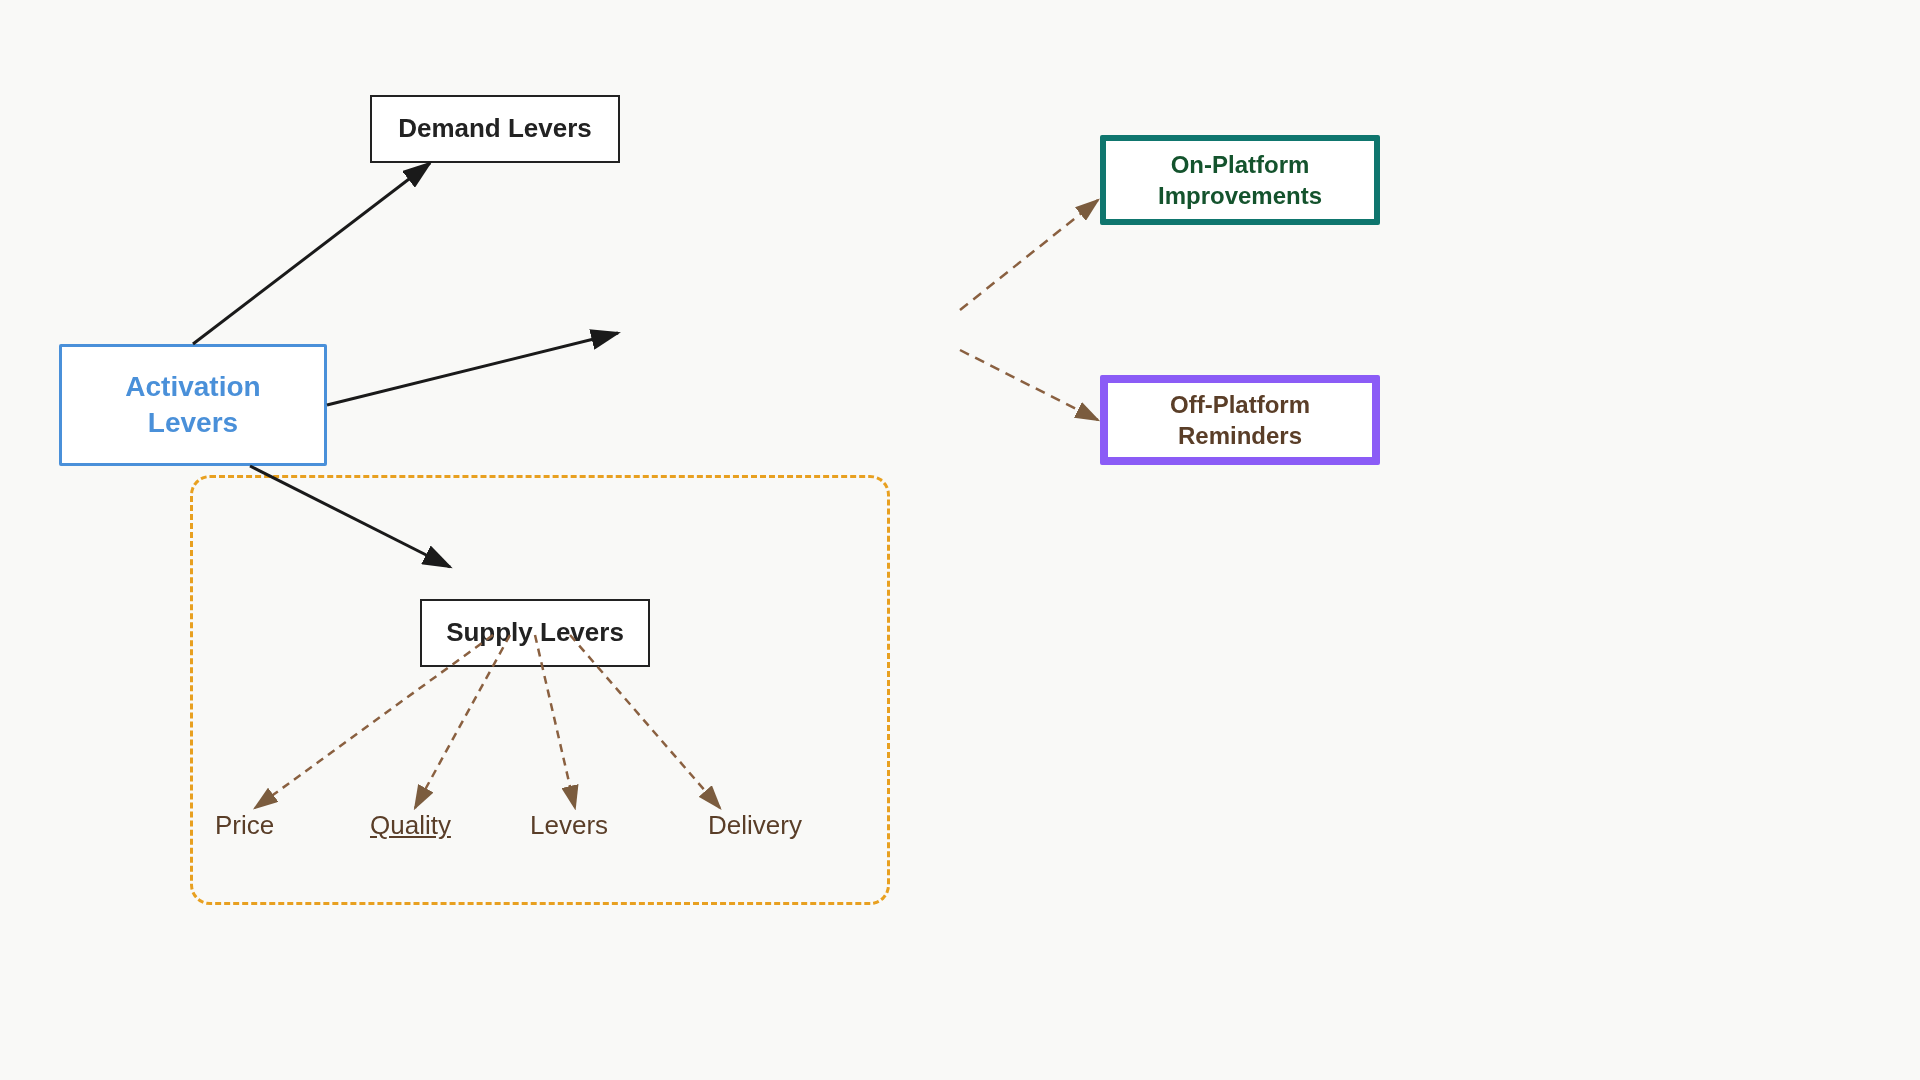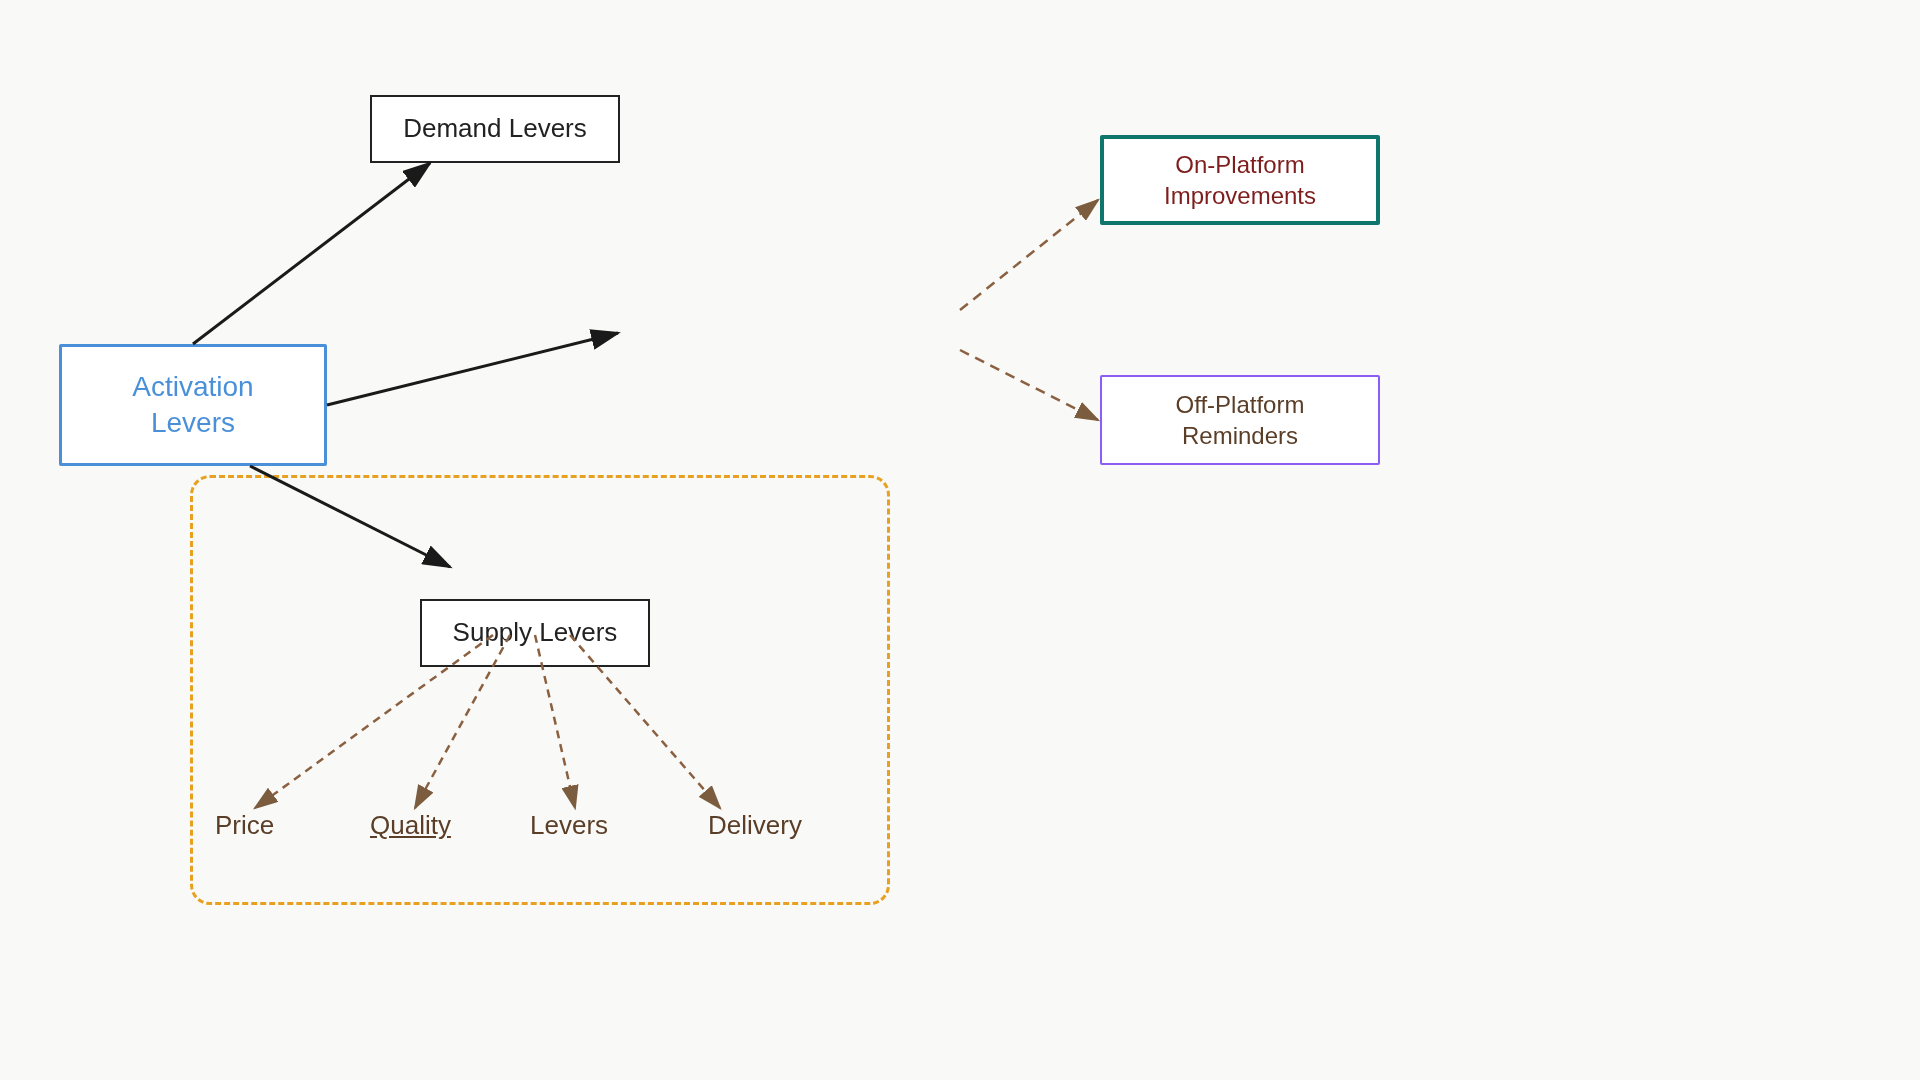--- a/index.html
+++ b/index.html
@@ -22,21 +22,21 @@
     
     .box {
       position: absolute;
       border: 2px solid #222;
       background: #fff;
       display: flex;
       align-items: center;
       justify-content: center;
       text-align: center;
       font-size: 28px;
-      font-weight: 400;
+      font-weight: 700;
       line-height: 1.3;
     }
 
     .box-activation {
       left: 59px;
       top: 344px;
       width: 268px;
       height: 122px;
       border: 3px solid #4a90d9;
       color: #4a90d9;
@@ -70,32 +70,32 @@
       font-size: 26px;
       color: #222;
       margin-top: 32px;
     }
 
     .box-on-platform {
       left: 1100px;
       top: 135px;
       width: 280px;
       height: 90px;
-      border: 4px solid #0f766e;
-      color: #7f1d1d;
+      border: 6px solid #0f766e;
+      color: #14532d;
       font-size: 24px;
       border-radius: 2px;
     }
 
     .box-off-platform {
       left: 1100px;
       top: 375px;
       width: 280px;
       height: 90px;
-      border: 2px solid #8b5cf6;
+      border: 8px solid #8b5cf6;
       color: #5a3e28;
       font-size: 24px;
       border-radius: 2px;
     }
 
     
     .supply-container {
       position: absolute;
       left: 190px;
       top: 475px;

